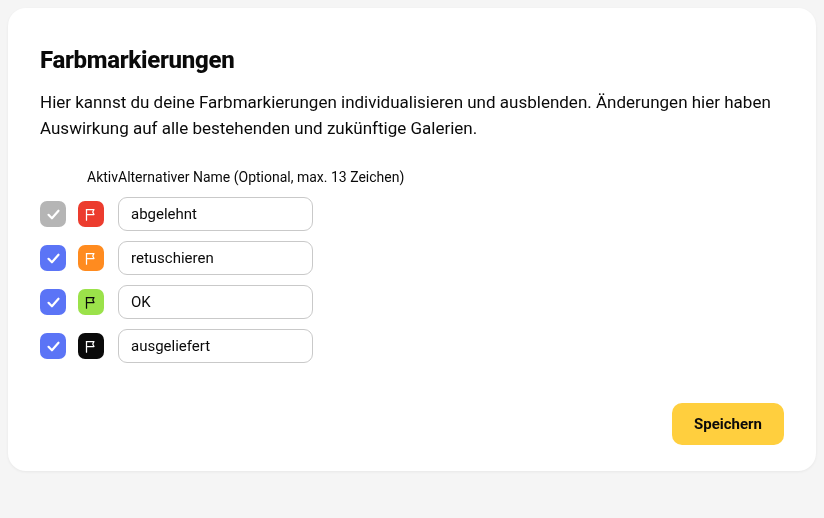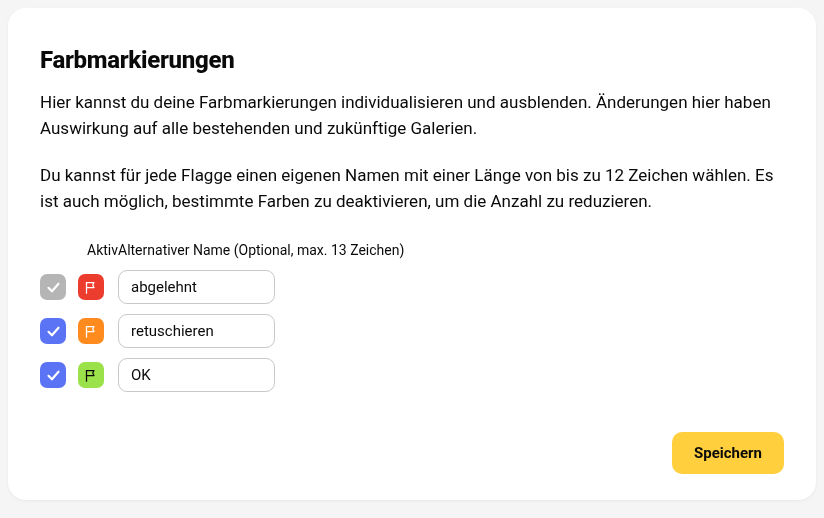--- a/index.html
+++ b/index.html
@@ -88,21 +88,21 @@
       justify-content: center;
       margin-left: 12px;
       flex-shrink: 0;
     }
     .flag-badge svg {
       width: 15px;
       height: 15px;
     }
     .name-input {
       margin-left: 14px;
-      width: 157px;
+      width: 195px;
       height: 34px;
       border: 1px solid #c9c9c9;
       border-radius: 9px;
       padding: 0 12px;
       font-size: 15px;
       color: #0a0a0a;
       outline: none;
       font-family: inherit;
     }
     .footer {
@@ -123,21 +123,20 @@
     }
   </style>
 </head>
 <body>
 
 <div class="card">
   <h1 class="title">Farbmarkierungen</h1>
 
   <div class="description">
     <p>Hier kannst du deine Farbmarkierungen individualisieren und ausblenden. Änderungen hier haben Auswirkung auf alle bestehenden und zukünftige Galerien.</p>
-    <p>Du kannst für jede Flagge einen eigenen Namen mit einer Länge von bis zu 12 Zeichen wählen. Es ist auch möglich, bestimmte Farben zu deaktivieren, um die Anzahl zu reduzieren.</p>
   </div>
 
   <div class="table-header">
     <div class="col-active">Aktiv</div>
     <div class="col-name">Alternativer Name (Optional, max. 13 Zeichen)</div>
   </div>
 
   <div id="rows">
       <div class="row">
         <div class="checkbox checked-off">
@@ -174,18 +173,32 @@
           </svg>
         </div>
         <div class="flag-badge" style="background: rgb(155, 226, 74);">
           <svg viewBox="0 0 24 24" fill="none" stroke="#0a0a0a" stroke-width="2" stroke-linecap="round" stroke-linejoin="round">
             <path d="M4 21V4"></path>
             <path d="M4 4h12l-2 4 2 4H4"></path>
           </svg>
         </div>
         <input type="text" class="name-input" value="OK" style="">
       </div>
+      <div class="row">
+        <div class="checkbox checked-on">
+          <svg viewBox="0 0 24 24" fill="none" stroke="#ffffff" stroke-width="3.5" stroke-linecap="round" stroke-linejoin="round">
+            <polyline points="4 12.5 9.5 18 20 6"></polyline>
+          </svg>
+        </div>
+        <div class="flag-badge" style="background: rgb(10, 10, 10);">
+          <svg viewBox="0 0 24 24" fill="none" stroke="#ffffff" stroke-width="2" stroke-linecap="round" stroke-linejoin="round">
+            <path d="M4 21V4"></path>
+            <path d="M4 4h12l-2 4 2 4H4"></path>
+          </svg>
+        </div>
+        <input type="text" class="name-input" value="ausgeliefert" style="">
+      </div>
     </div>
 
   <div class="footer">
     <button class="save-btn">Speichern</button>
   </div>
 </div>
 
 </body></html>

